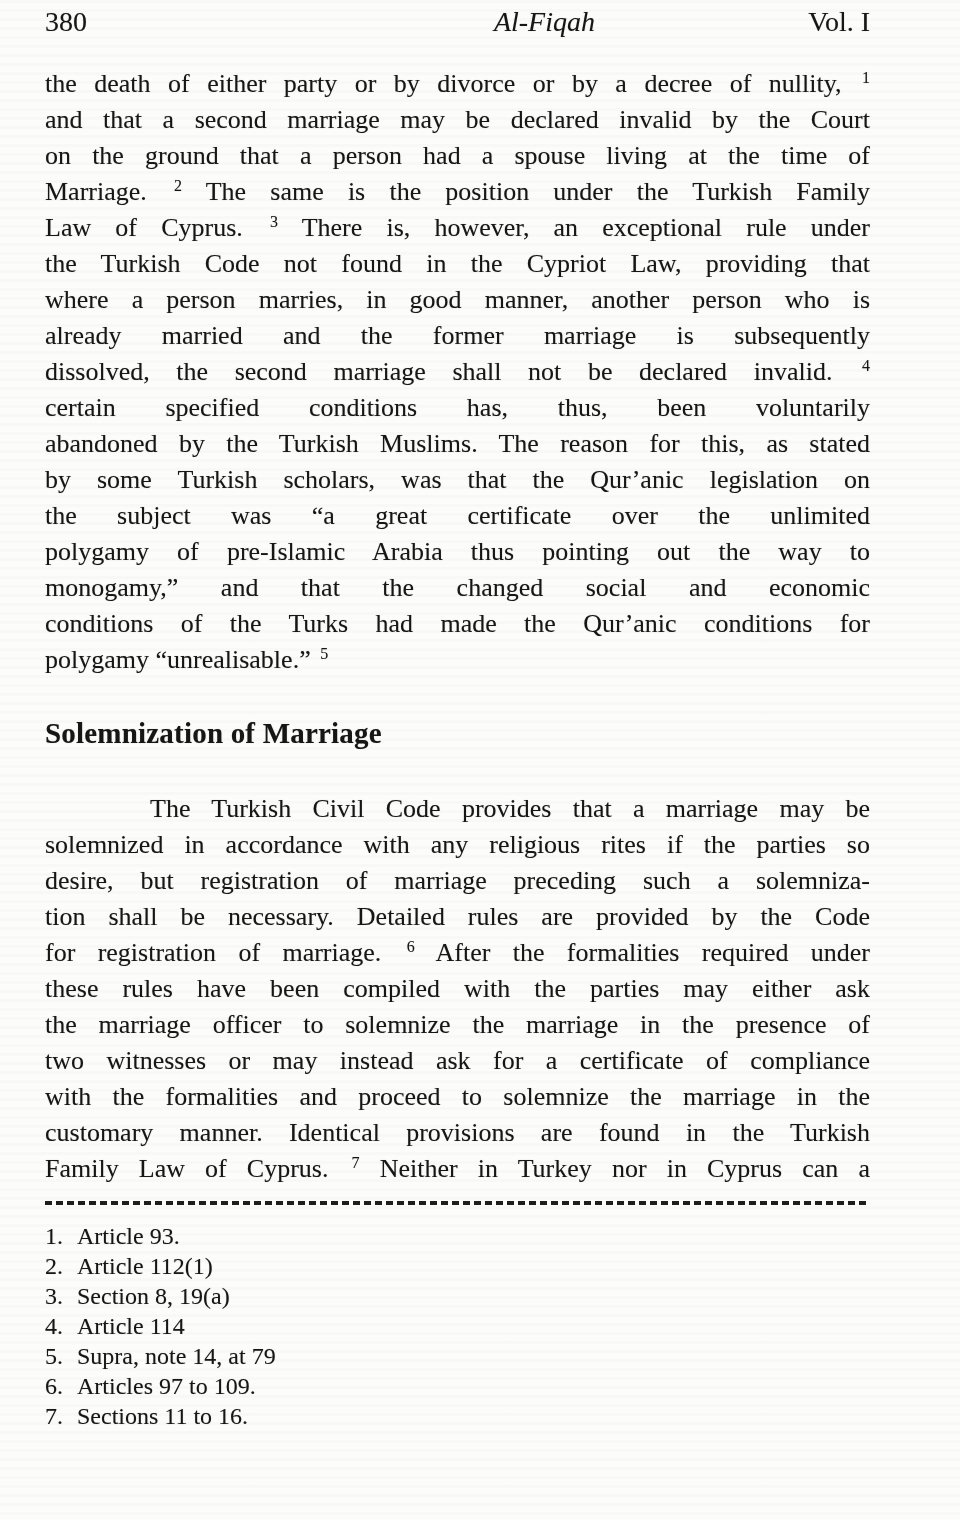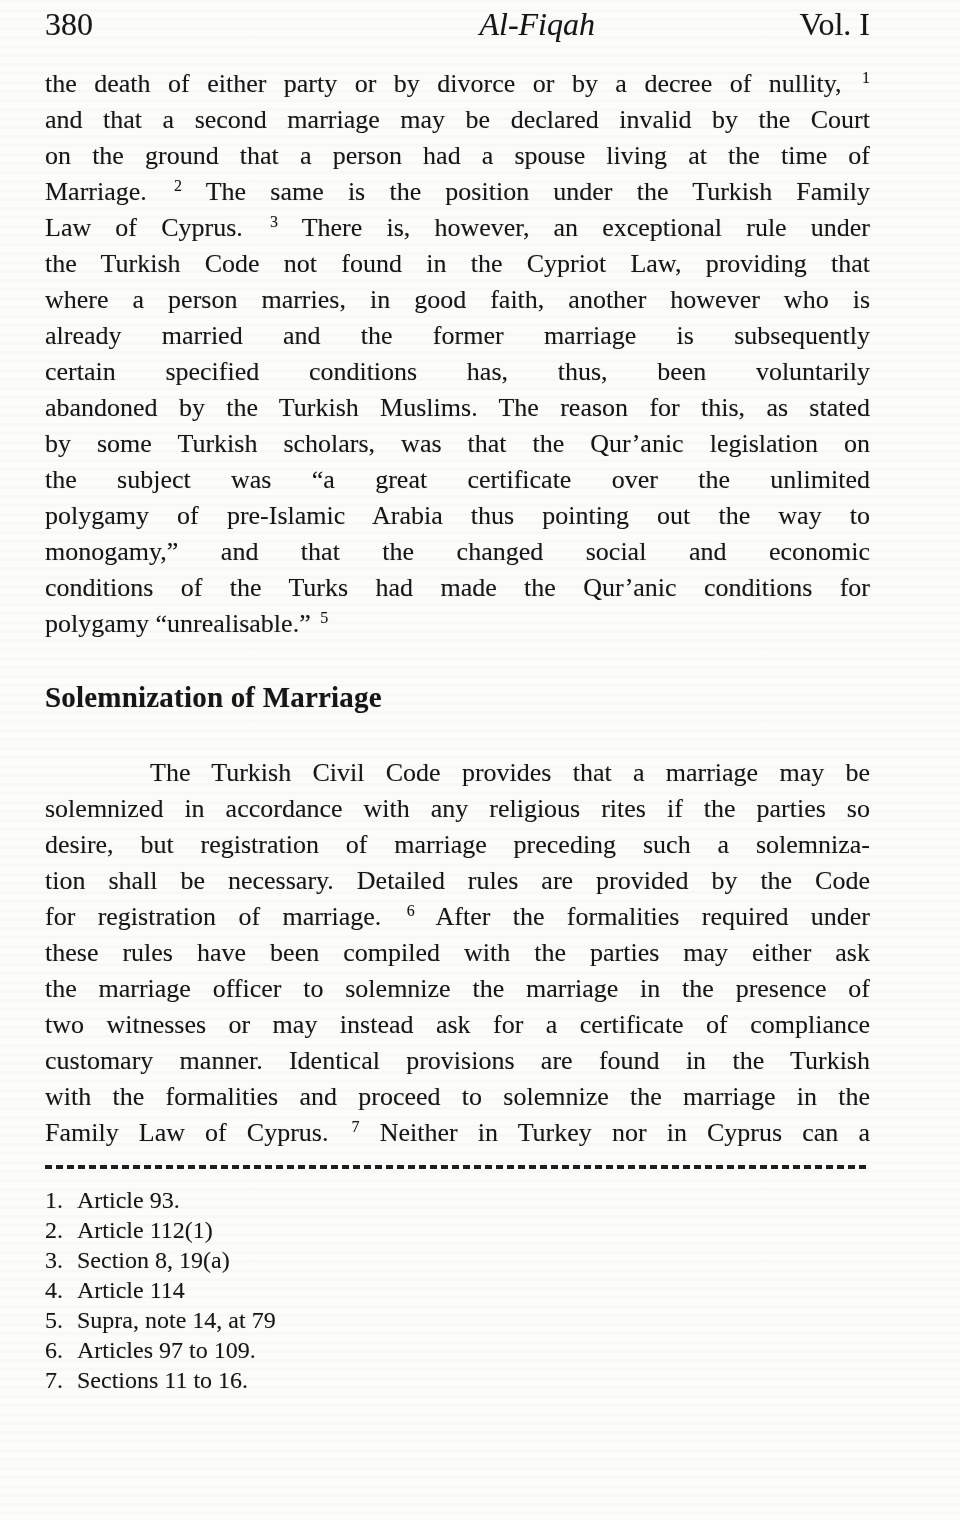--- a/index.html
+++ b/index.html
@@ -24,21 +24,21 @@
     font-family: "Liberation Serif", "DejaVu Serif", serif;
     text-shadow: 0 0 1px rgba(20,20,20,0.28);
   }
 
   
   .header {
     display: flex;
     align-items: baseline;
     padding-top: 6px;
     height: 38px;
-    font-size: 32px;
+    font-size: 28px;
   }
   .h-left   { flex: 1; text-align: left; }
   .h-center { flex: 1; text-align: right; font-style: italic; }
   .h-right  { flex: 1; text-align: right; font-family: Liberation Serif, serif; }
 
   
   .para { font-size: 26px; }
   .para .line {
     height: 36px;
     line-height: 36px;
@@ -89,22 +89,23 @@
     <span class="h-right">Vol. I</span>
   </div>
 
   <div class="para para1">
       <div class="line">the death of either party or by divorce or by a decree of nullity, <sup>1</sup></div>
       <div class="line">and that a second marriage may be declared invalid by the Court</div>
       <div class="line">on the ground that a person had a spouse living at the time of</div>
       <div class="line">Marriage. <sup>2</sup> The same is the position under the Turkish Family</div>
       <div class="line">Law of Cyprus. <sup>3</sup> There is, however, an exceptional rule under</div>
       <div class="line">the Turkish Code not found in the Cypriot Law, providing that</div>
-      <div class="line">where a person marries, in good faith, another however who is</div>
+      <div class="line">where a person marries, in good manner, another person who is</div>
       <div class="line">already married and the former marriage is subsequently</div>
+      <div class="line">dissolved, the second marriage shall not be declared invalid. <sup>4</sup></div>
       <div class="line">certain specified conditions has, thus, been voluntarily</div>
       <div class="line">abandoned by the Turkish Muslims. The reason for this, as stated</div>
       <div class="line">by some Turkish scholars, was that the Qur’anic legislation on</div>
       <div class="line">the subject was “a great certificate over the unlimited</div>
       <div class="line">polygamy of pre-Islamic Arabia thus pointing out the way to</div>
       <div class="line">monogamy,” and that the changed social and economic</div>
       <div class="line">conditions of the Turks had made the Qur’anic conditions for</div>
       <div class="line">polygamy “unrealisable.” <sup>5</sup></div>
     </div>
 
@@ -112,22 +113,22 @@
 
   <div class="para para2">
       <div class="line">The Turkish Civil Code provides that a marriage may be</div>
       <div class="line">solemnized in accordance with any religious rites if the parties so</div>
       <div class="line">desire, but registration of marriage preceding such a solemniza-</div>
       <div class="line">tion shall be necessary. Detailed rules are provided by the Code</div>
       <div class="line">for registration of marriage. <sup>6</sup> After the formalities required under</div>
       <div class="line">these rules have been compiled with the parties may either ask</div>
       <div class="line">the marriage officer to solemnize the marriage in the presence of</div>
       <div class="line">two witnesses or may instead ask for a certificate of compliance</div>
+      <div class="line">with the formalities and proceed to solemnize the marriage in the</div>
       <div class="line">customary manner. Identical provisions are found in the Turkish</div>
-      <div class="line">with the formalities and proceed to solemnize the marriage in the</div>
       <div class="line">Family Law of Cyprus. <sup>7</sup> Neither in Turkey nor in Cyprus can a</div>
     </div>
 
   <div class="separator"></div>
 
   <div class="footnotes">
       <div class="footnote">
       <span class="fn-num">1.</span>
       <span class="fn-text">Article 93.</span>
     </div>

